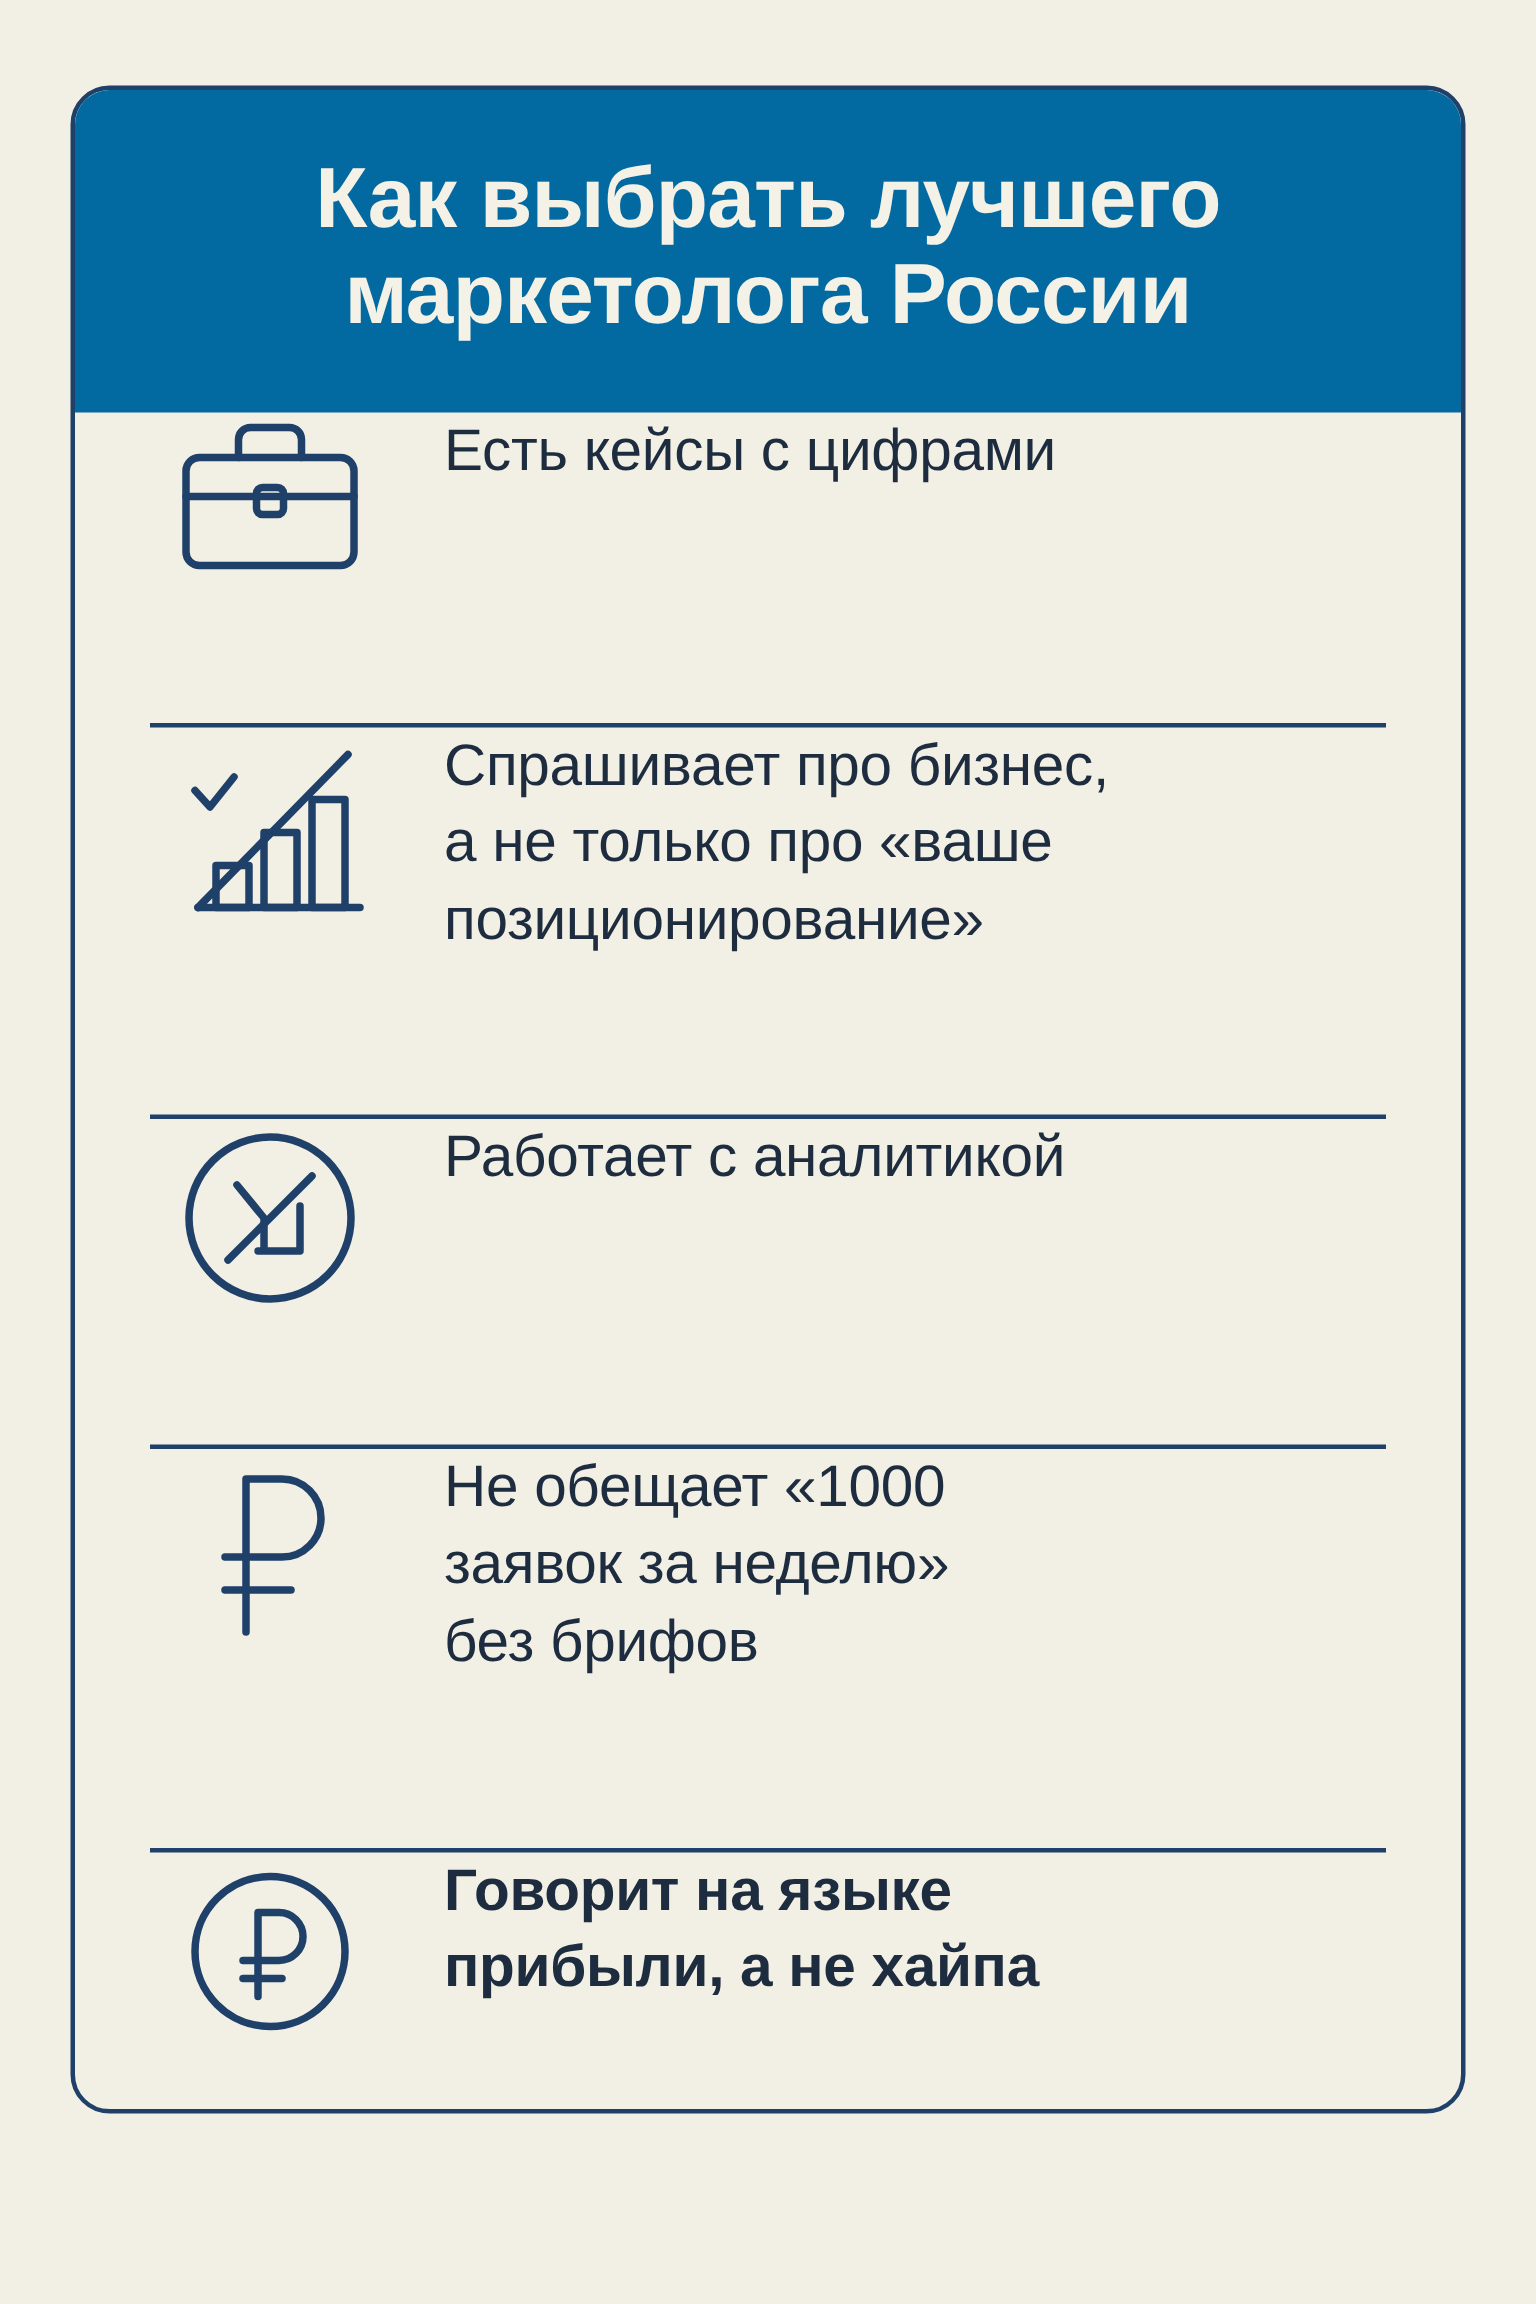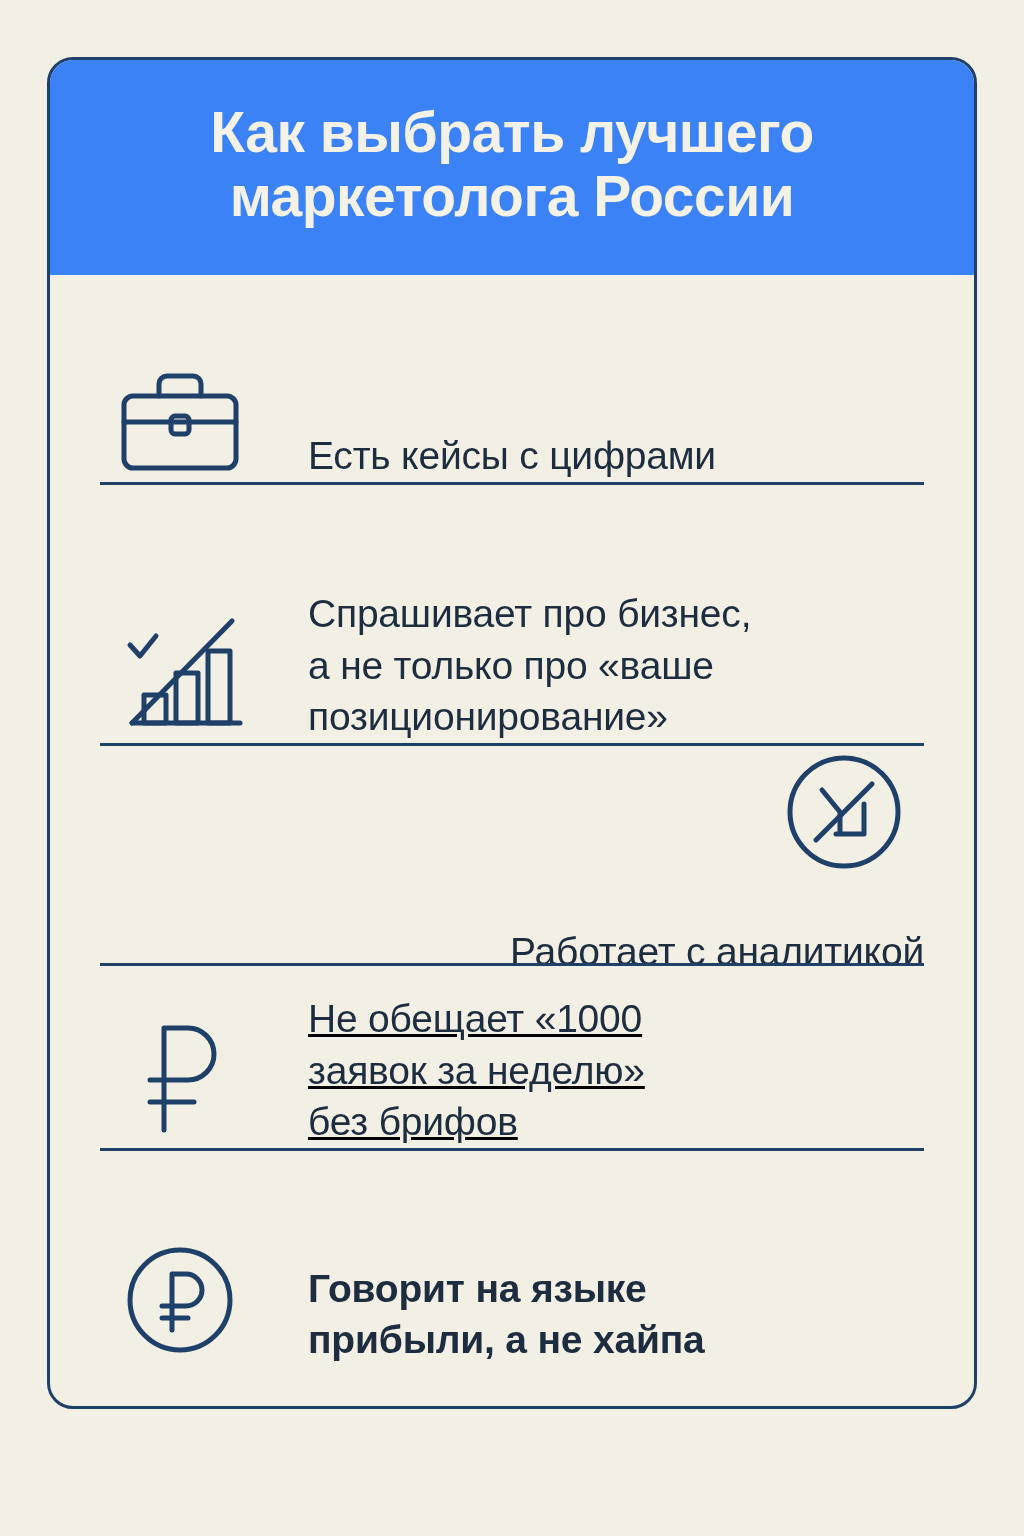--- a/index.html
+++ b/index.html
@@ -23,21 +23,21 @@
     background: #f2efe4;
     border: 3px solid #1f4069;
     border-radius: 26px;
     box-sizing: border-box;
     overflow: hidden;
     display: flex;
     flex-direction: column;
   }
 
   .header {
-    background: #3b82f6;
+    background: #0369a1;
     padding: 40px 40px 46px 40px;
     box-sizing: border-box;
   }
 
   .header-title {
     color: #f4f1e6;
     font-size: 57px;
     line-height: 1.13;
     font-weight: bold;
     letter-spacing: -0.5px;
@@ -49,30 +49,30 @@
   .list {
     flex: 1;
     padding: 0 50px;
     box-sizing: border-box;
     display: flex;
     flex-direction: column;
   }
 
   .row {
     display: flex;
-    align-items: flex-end;
-    gap: 48px;
+    align-items: flex-start;
+    gap: 36px;
     padding: 0 0;
     box-sizing: border-box;
   }
 
   .row-1 { height: 207px; }
   .row-2 { height: 258px; }
-  .row-3 { height: 217px; flex-direction: column; }
-  .row-4 { height: 182px; text-decoration: underline; }
+  .row-3 { height: 217px; }
+  .row-4 { height: 266px; }
   .row-5 { height: 215px; font-weight: bold; }
 
   .divider {
     height: 3px;
     background: #1f4069;
     width: 100%;
   }
 
   .icon-cell {
     width: 160px;

